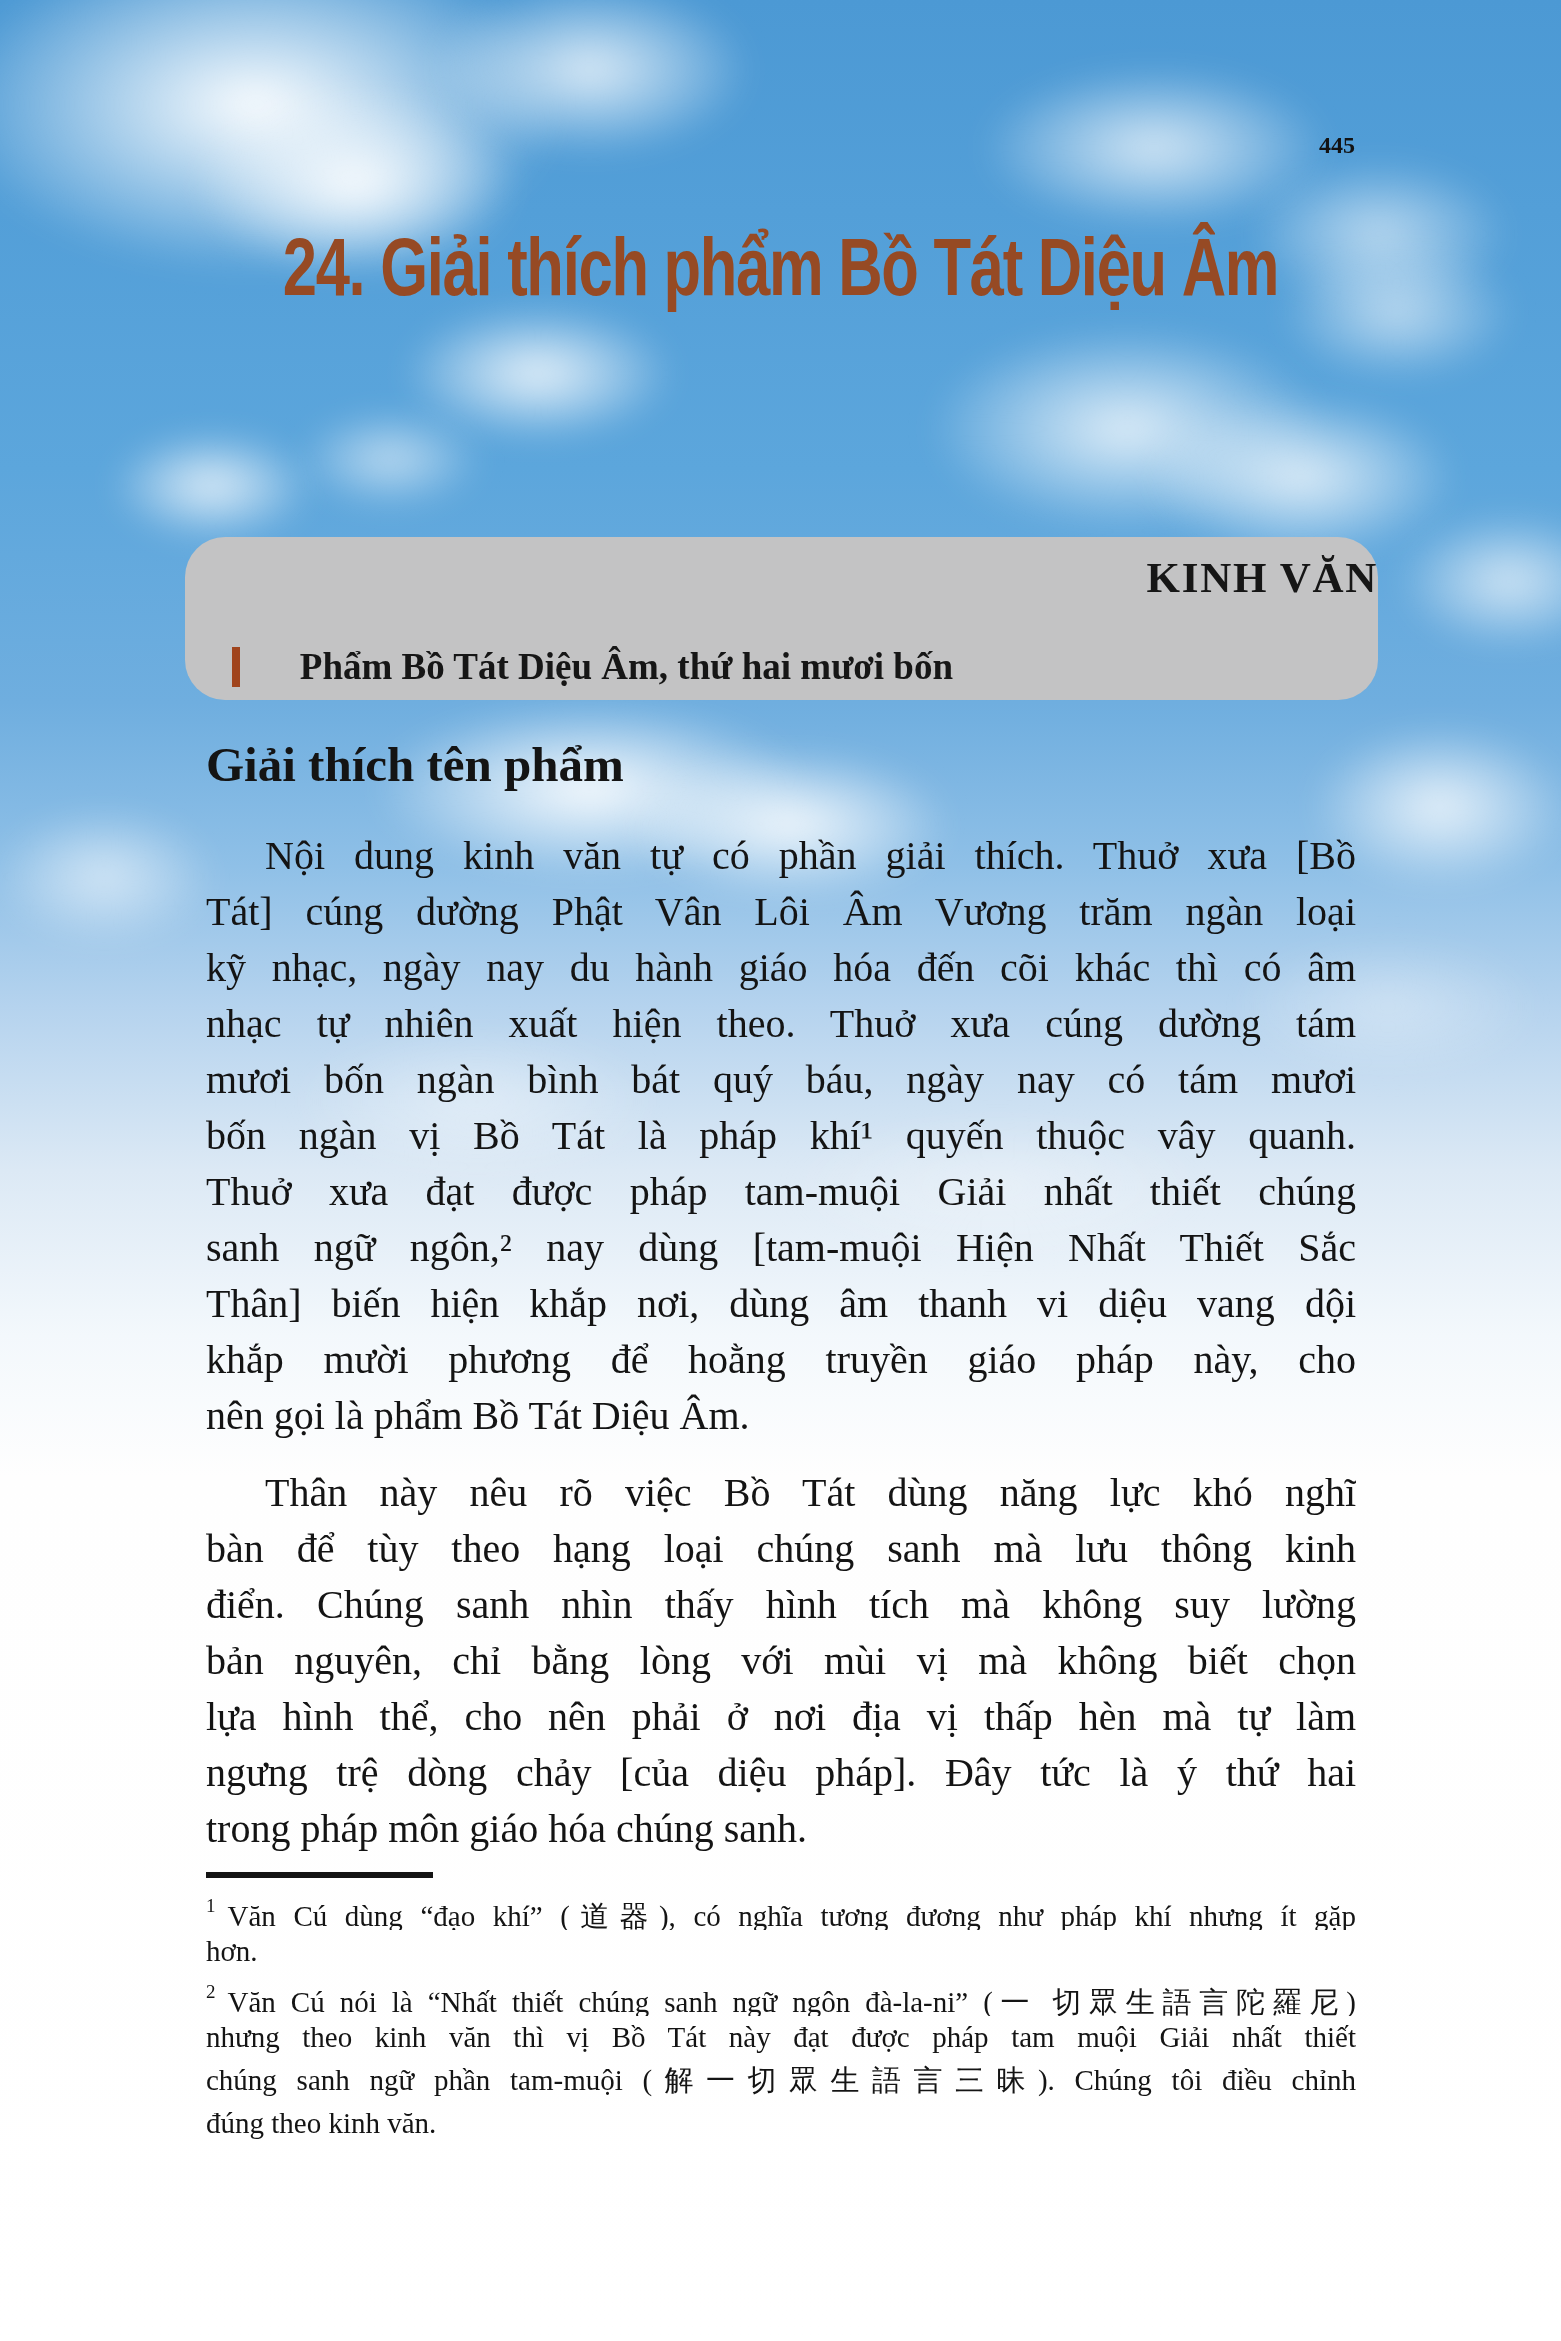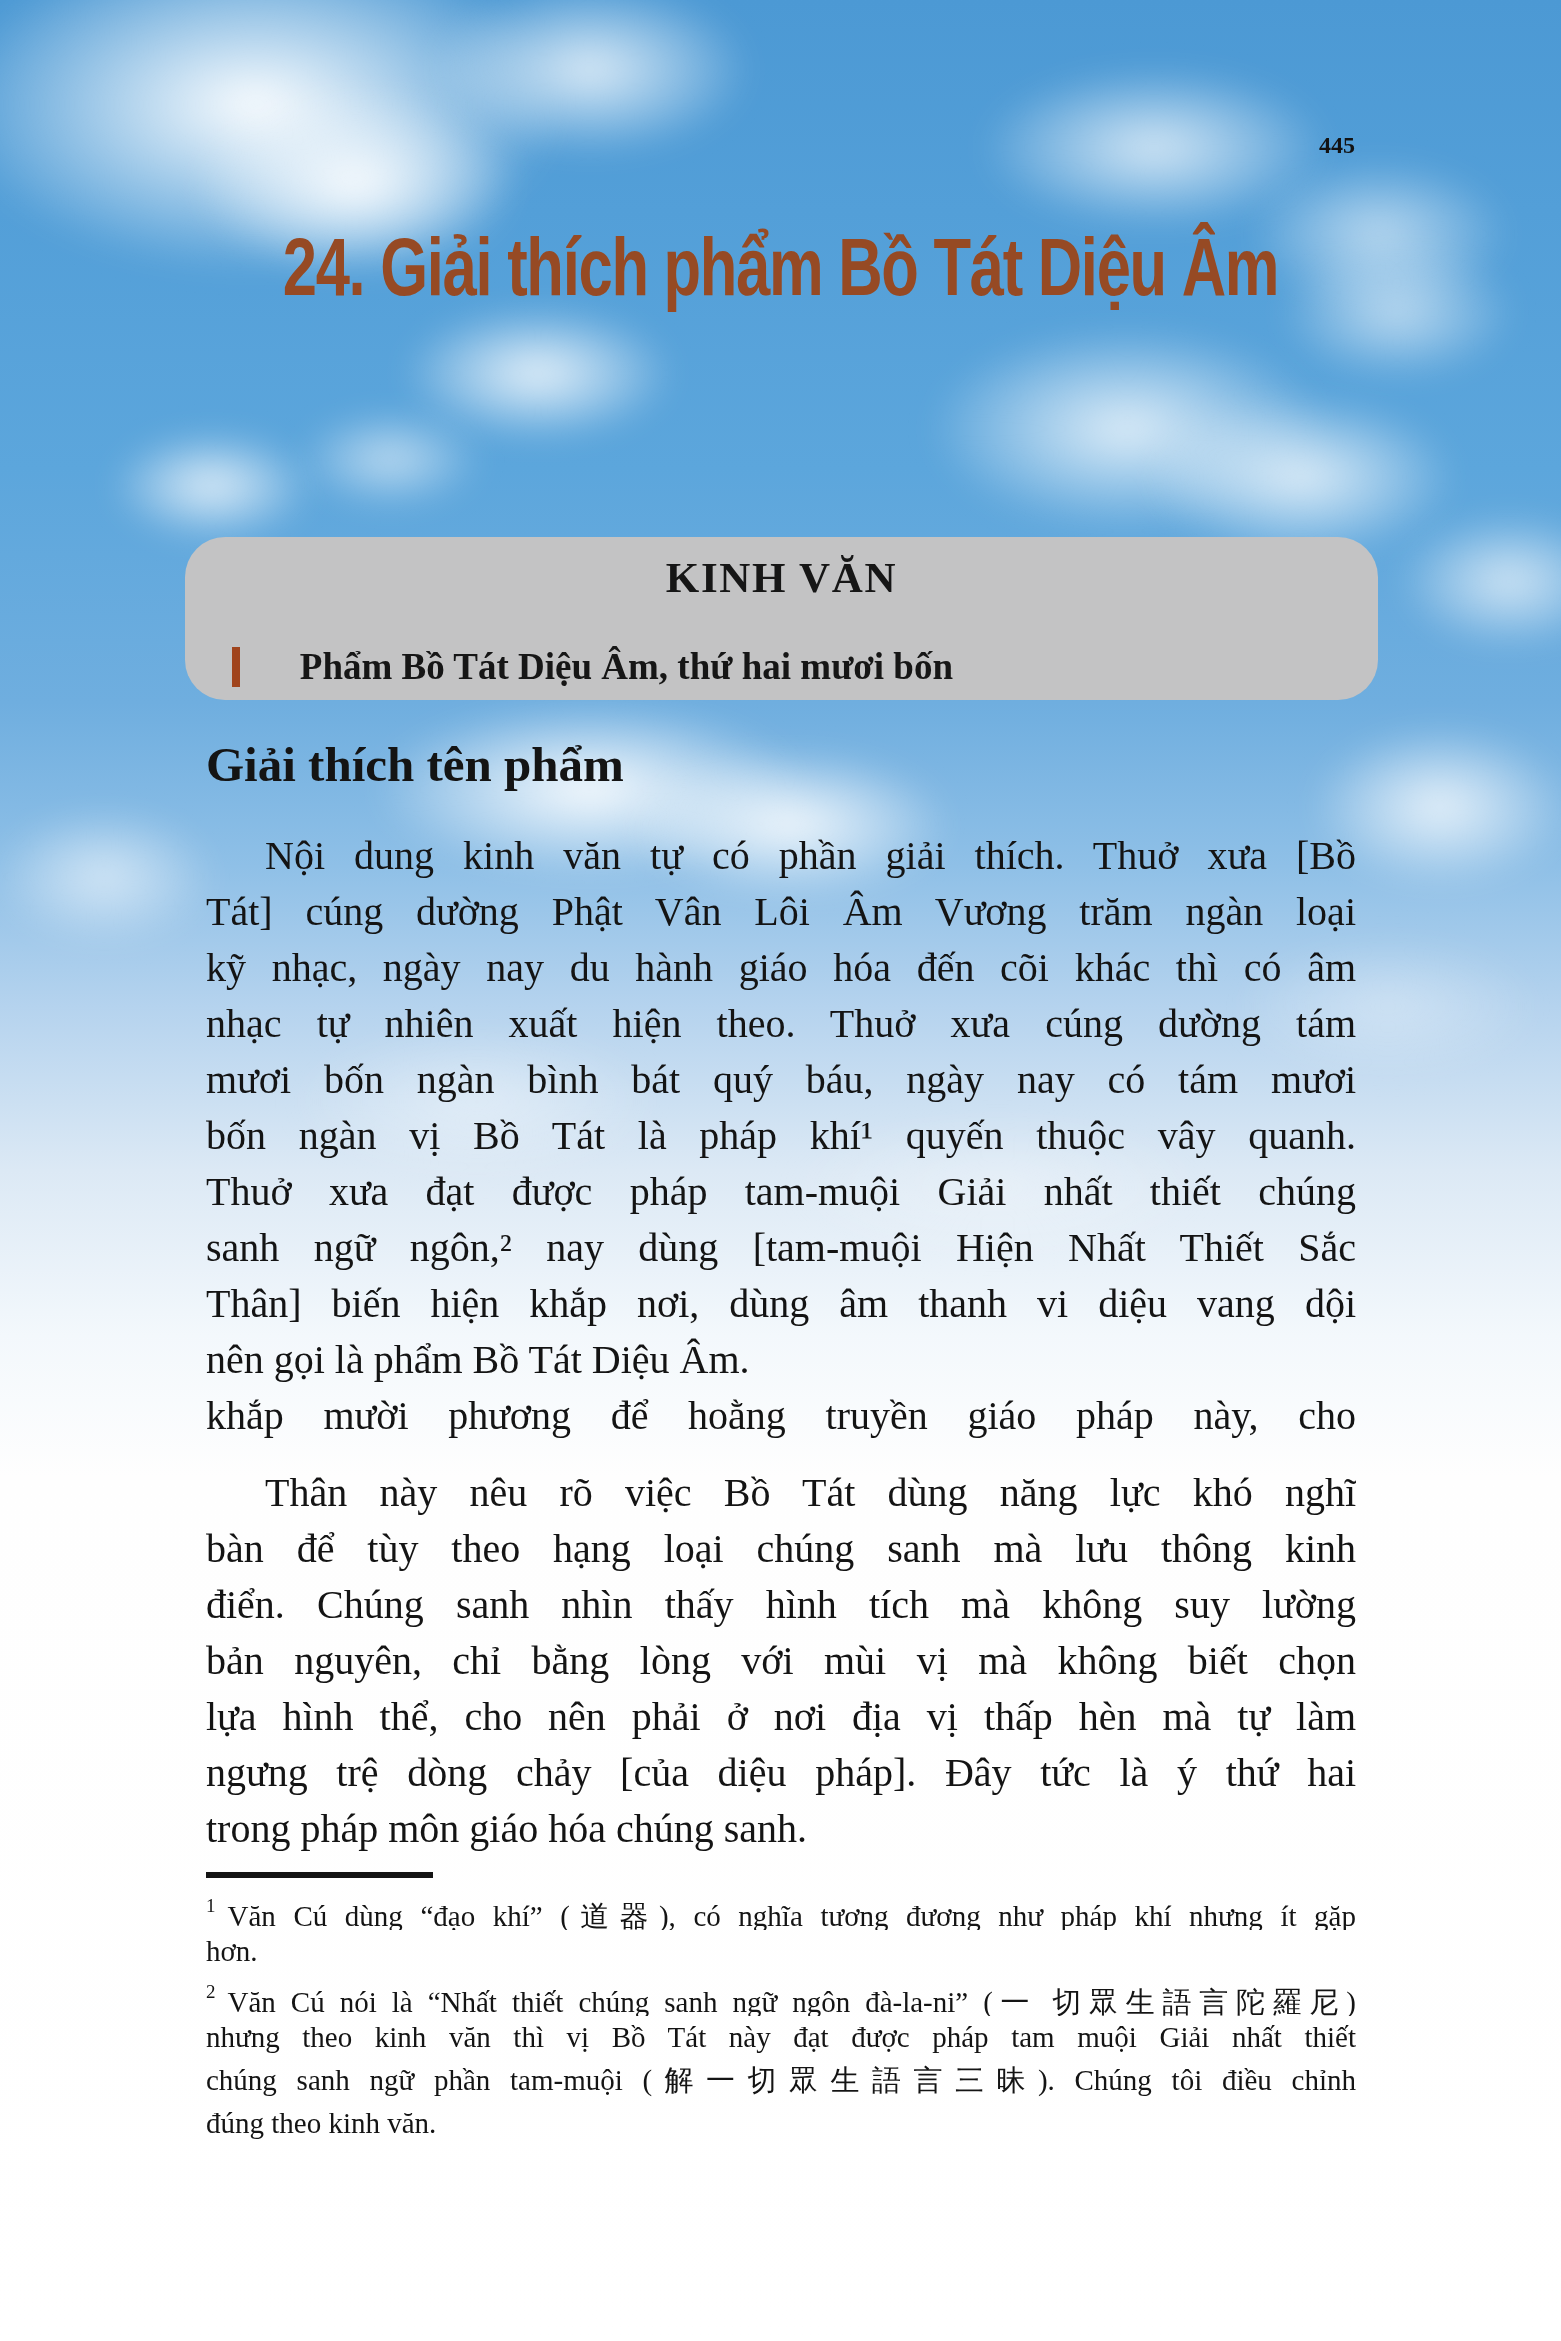--- a/index.html
+++ b/index.html
@@ -45,21 +45,21 @@
     z-index:5;
   }
   .kinhvan-box {
     position:absolute; left:185px; top:537px;
     width:1193px; height:163px;
     background:#c3c3c4;
     border-radius:40px;
     z-index:5;
   }
   .kv-heading {
-    padding-top:15.6px; text-align:center;
+    padding-top:15.6px; text-align:right;
     font-weight:bold; font-size:43px; line-height:49px;
     letter-spacing:1.7px; color:#161616;
   }
   .kv-sub {
     position:absolute; left:47px; top:108px;
     display:flex; align-items:center;gap:21px;
   }
   .kv-bar { width:7.8px; height:40px; background:#a0441d; margin-right:39px; }
   .kv-sub-text { font-weight:bold; font-size:37px; color:#161616; white-space:nowrap; }
   .section-heading {
@@ -141,22 +141,22 @@
   <div class="body-block b1">
     <div class="line indent">Nội dung kinh văn tự có phần giải thích. Thuở xưa [Bồ</div>
     <div class="line">Tát] cúng dường Phật Vân Lôi Âm Vương trăm ngàn loại</div>
     <div class="line">kỹ nhạc, ngày nay du hành giáo hóa đến cõi khác thì có âm</div>
     <div class="line">nhạc tự nhiên xuất hiện theo. Thuở xưa cúng dường tám</div>
     <div class="line">mươi bốn ngàn bình bát quý báu, ngày nay có tám mươi</div>
     <div class="line">bốn ngàn vị Bồ Tát là pháp khí¹ quyến thuộc vây quanh.</div>
     <div class="line">Thuở xưa đạt được pháp tam-muội Giải nhất thiết chúng</div>
     <div class="line">sanh ngữ ngôn,² nay dùng [tam-muội Hiện Nhất Thiết Sắc</div>
     <div class="line">Thân] biến hiện khắp nơi, dùng âm thanh vi diệu vang dội</div>
+    <div class="line">khắp mười phương để hoằng truyền giáo pháp này, cho</div>
     <div class="line end">nên gọi là phẩm Bồ Tát Diệu Âm.</div>
-    <div class="line">khắp mười phương để hoằng truyền giáo pháp này, cho</div>
   </div>
 
   <div class="body-block b2">
     <div class="line indent">Thân này nêu rõ việc Bồ Tát dùng năng lực khó nghĩ</div>
     <div class="line">bàn để tùy theo hạng loại chúng sanh mà lưu thông kinh</div>
     <div class="line">điển. Chúng sanh nhìn thấy hình tích mà không suy lường</div>
     <div class="line">bản nguyên, chỉ bằng lòng với mùi vị mà không biết chọn</div>
     <div class="line">lựa hình thể, cho nên phải ở nơi địa vị thấp hèn mà tự làm</div>
     <div class="line">ngưng trệ dòng chảy [của diệu pháp]. Đây tức là ý thứ hai</div>
     <div class="line end">trong pháp môn giáo hóa chúng sanh.</div>

